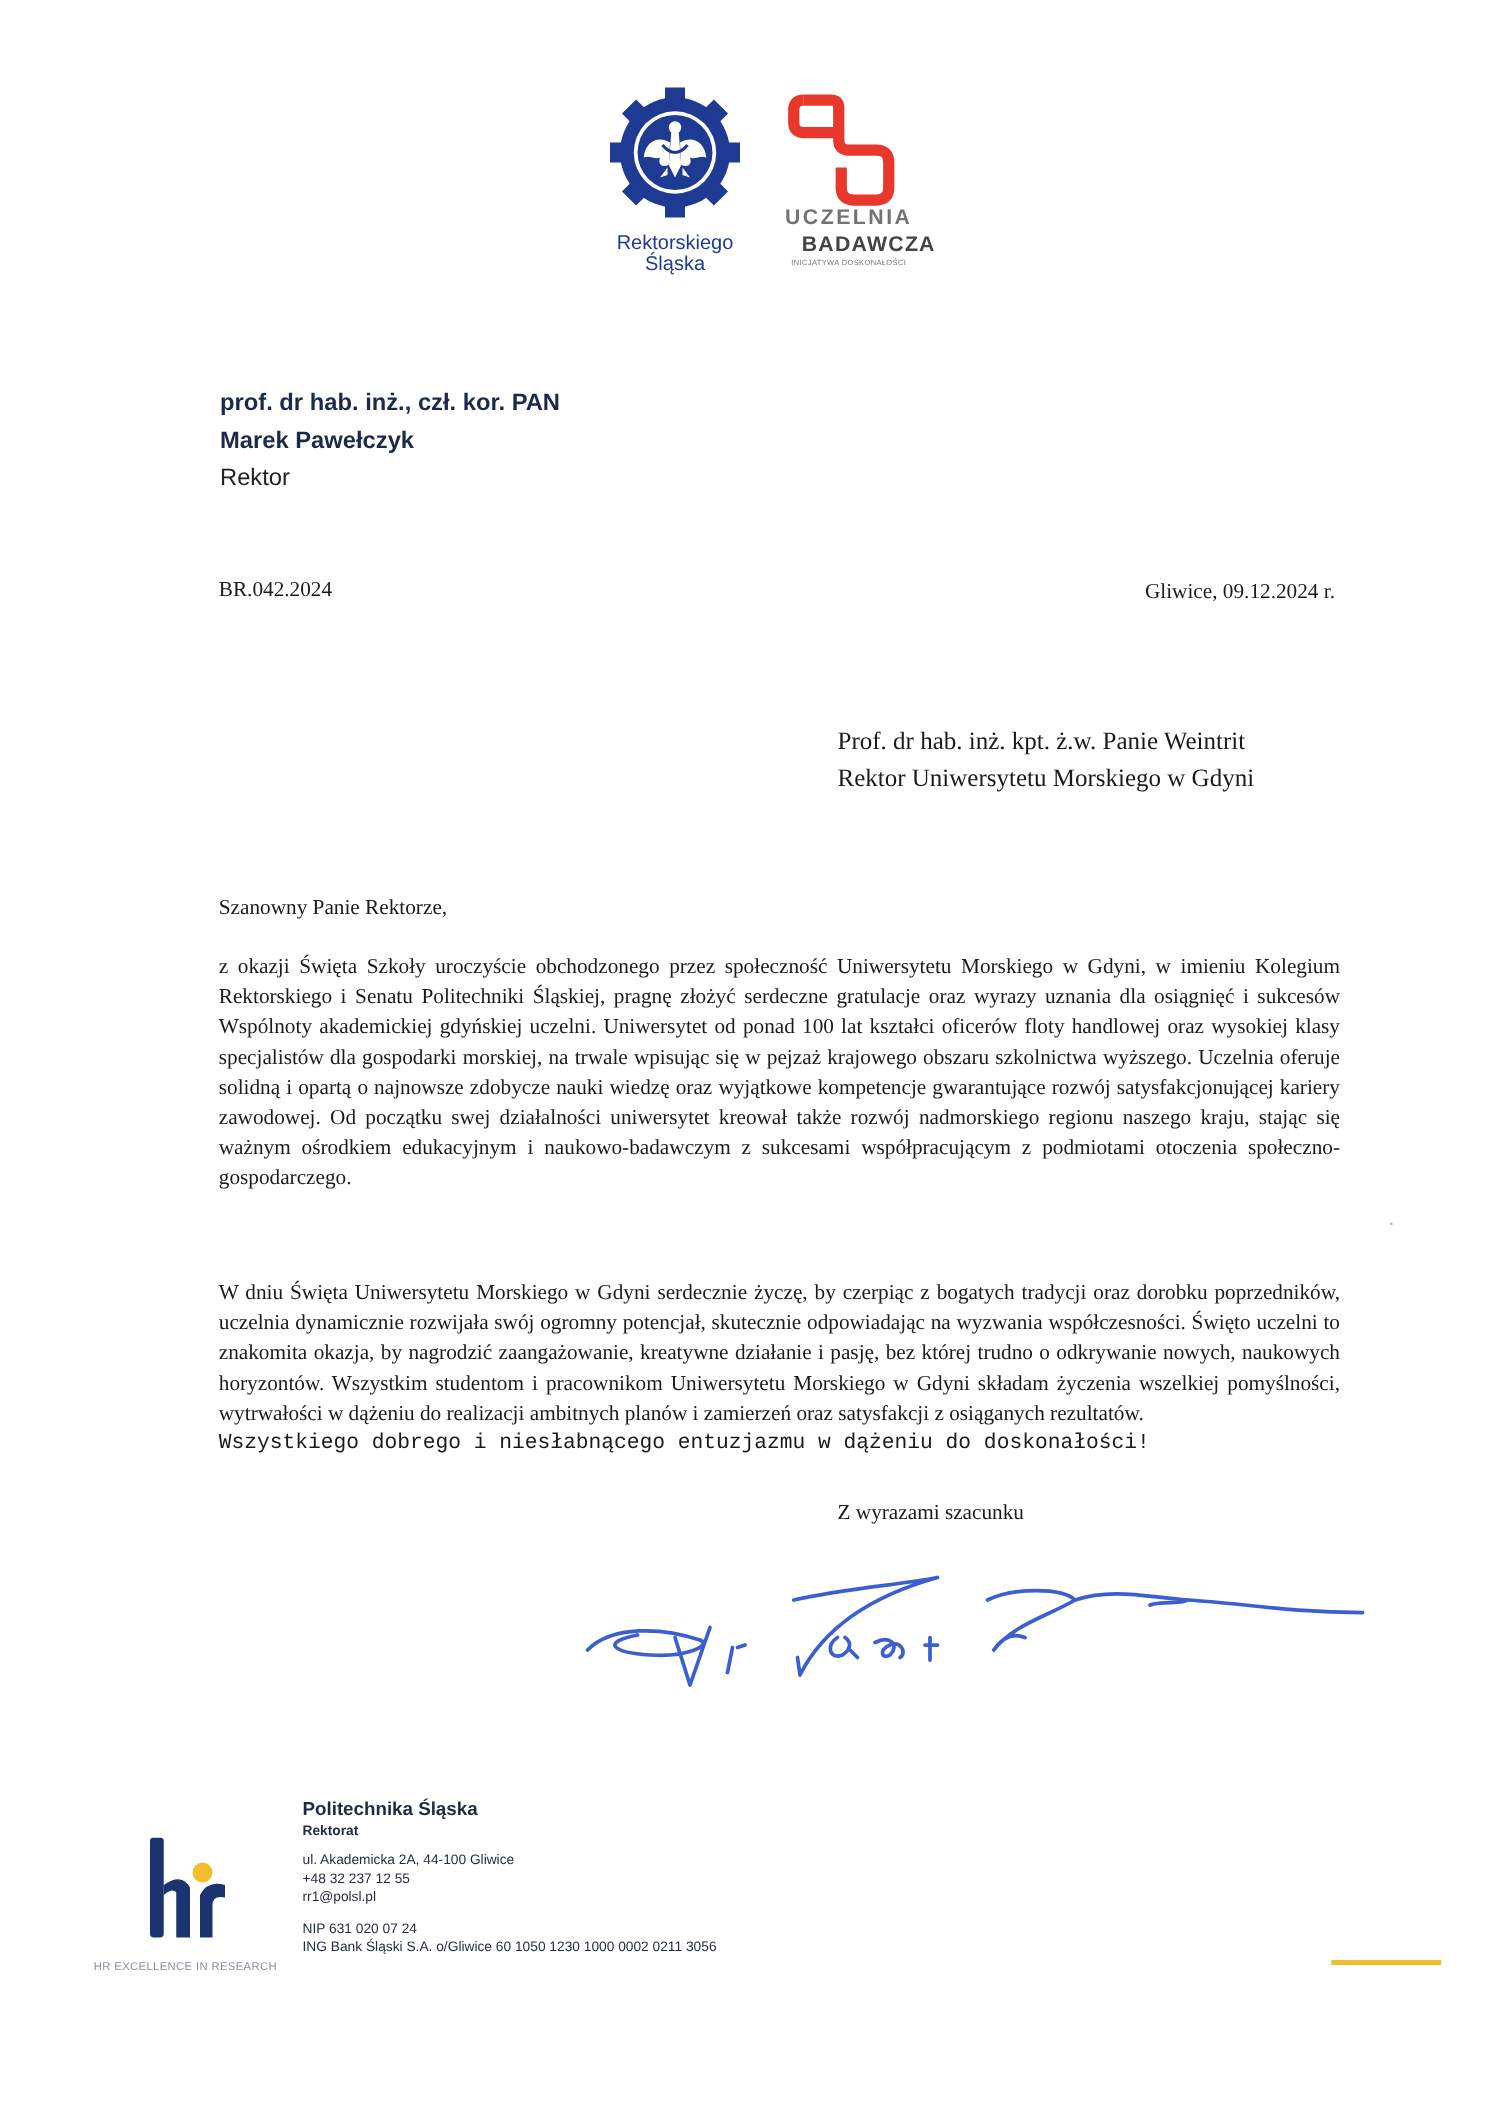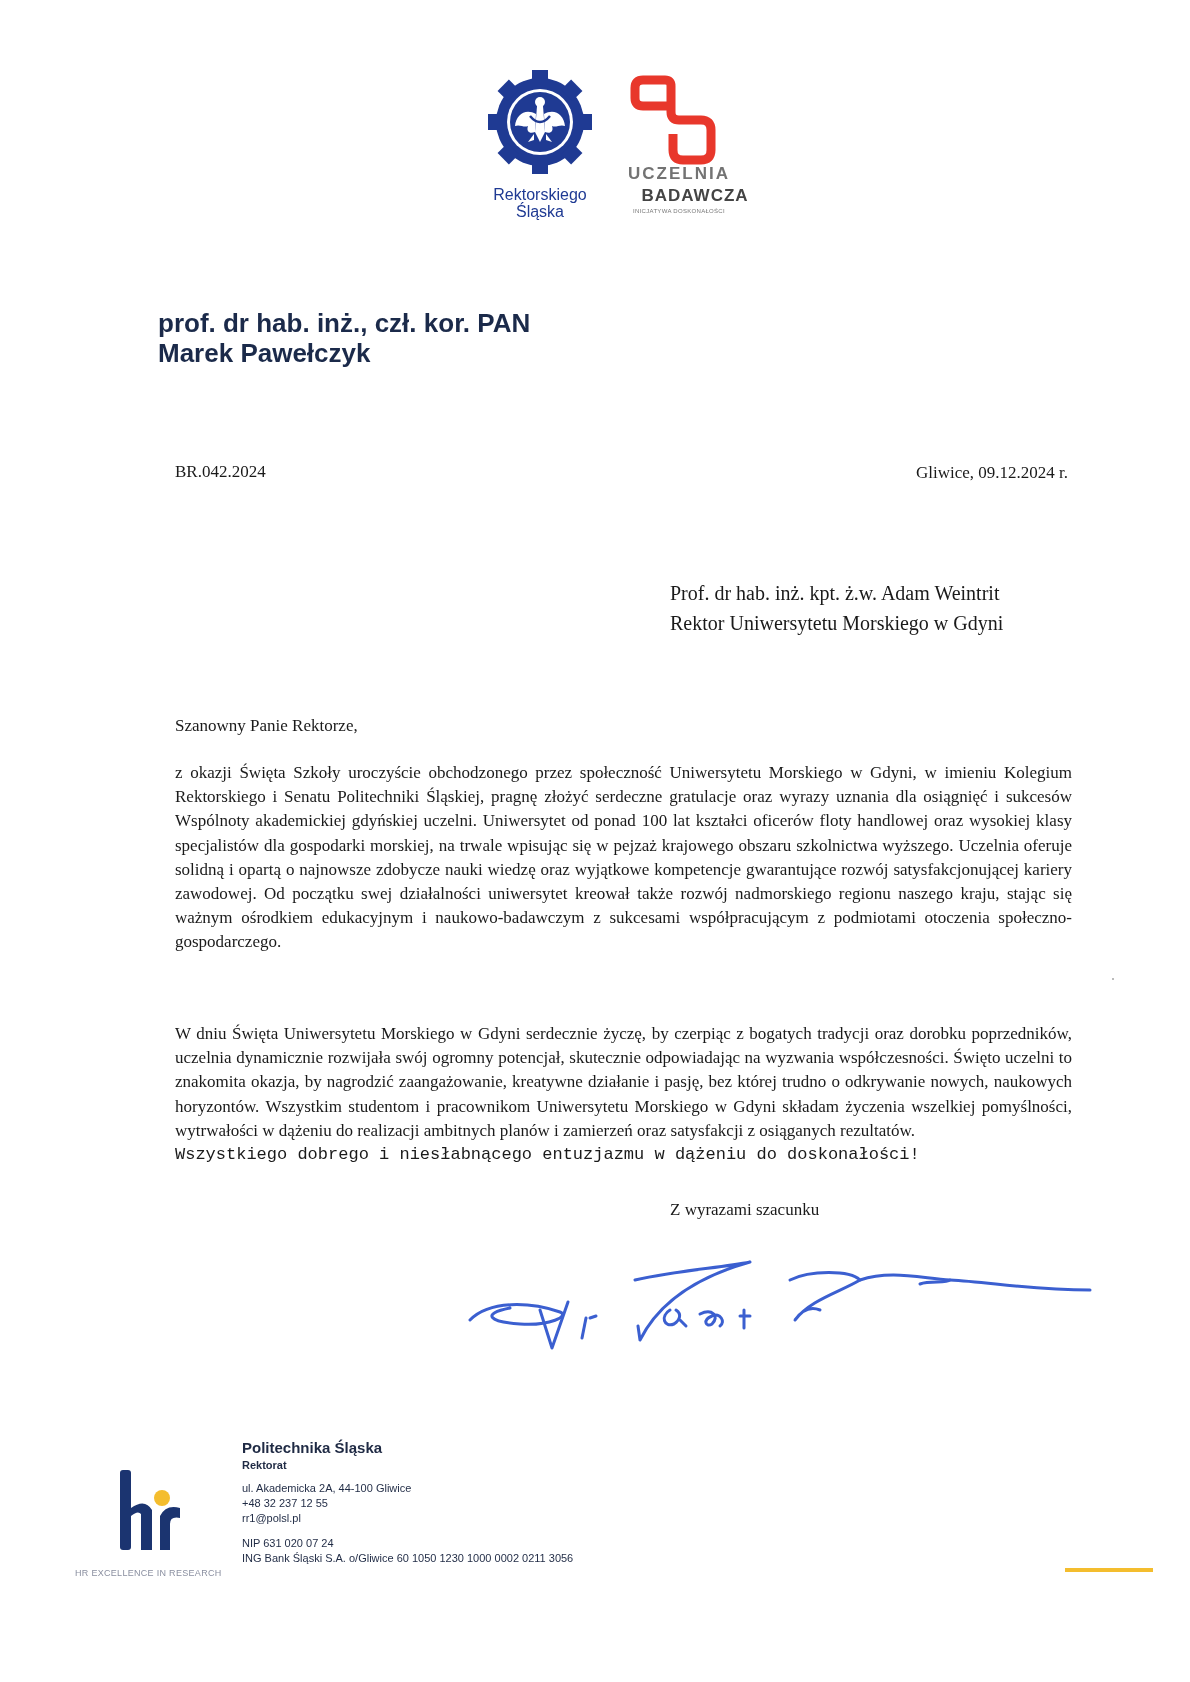--- a/index.html
+++ b/index.html
@@ -10,21 +10,21 @@
 
   
   #logo-ps { left:470px; top:68px; width:140px; height:160px; }
   #logo-ps-text { left:470px; top:186px; width:140px; text-align:center; color:#1f3a93; font-size:16px; line-height:17px; }
   #logo-ub { left:625px; top:72px; width:110px; height:110px; }
   #logo-ub-text1 { left:622px; top:164px; width:114px; text-align:center; color:#737373; font-weight:bold; font-size:17px; letter-spacing:2px; }
   #logo-ub-text2 { left:622px; top:186px; width:114px; text-align:center; color:#444; font-weight:bold; font-size:17px; letter-spacing:1px;margin-left:16px; }
   #logo-ub-text3 { left:622px; top:208px; width:114px; text-align:center; color:#777; font-size:6px; letter-spacing:0.3px; }
 
   
-  #sender { left:158px; top:308px; font-size:26px; line-height:30px; color:#1b2a4a; }
+  #sender { left:176px; top:308px; font-size:19px; line-height:30px; color:#1b2a4a; }
   #sender .b { font-weight:bold; }
   #sender .n { color:#222; font-weight:normal; }
 
   #ref { left:175px; top:462px; font-size:17px; }
   #date { right:122px; top:463px; font-size:17px; text-align:right; }
 
   #addressee { left:670px; top:578px; font-size:20px; line-height:30px; }
 
   #salutation { left:175px; top:716px; font-size:17px; }
 
@@ -90,27 +90,28 @@
   <path d="M18,8 L40,8 Q46,8 46,14 L46,40 Q46,48 54,48 L76,48 Q86,48 86,58 L86,78 Q86,88 76,88 L58,88 Q48,88 48,78 L48,62" stroke="#e8372b" stroke-width="9" fill="none" stroke-linejoin="round"></path>
   <path d="M18,8 Q10,8 10,16 L10,26 Q10,34 18,34 L46,34" stroke="#e8372b" stroke-width="9" fill="none" stroke-linejoin="round"></path>
 </svg>
 <div id="logo-ub-text1" class="abs sans">UCZELNIA</div>
 <div id="logo-ub-text2" class="abs sans">BADAWCZA</div>
 <div id="logo-ub-text3" class="abs sans">INICJATYWA DOSKONAŁOŚCI</div>
 
 <div id="sender" class="abs sans">
   <div class="b">prof. dr hab. inż., czł. kor. PAN</div>
   <div class="b">Marek Pawełczyk</div>
+  <div class="n">Rektor</div>
 </div>
 
 <div id="ref" class="abs serif">BR.042.2024</div>
 <div id="date" class="abs serif">Gliwice, 09.12.2024 r.</div>
 
 <div id="addressee" class="abs serif">
-  <div>Prof. dr hab. inż. kpt. ż.w. Adam Weintrit</div>
+  <div>Prof. dr hab. inż. kpt. ż.w. Panie Weintrit</div>
   <div>Rektor Uniwersytetu Morskiego w Gdyni</div>
 </div>
 
 <div id="salutation" class="abs serif">Szanowny Panie Rektorze,</div>
 
 <div id="para1" class="abs serif para">
   <p>z okazji Święta Szkoły uroczyście obchodzonego przez społeczność Uniwersytetu Morskiego w Gdyni, w imieniu Kolegium Rektorskiego i Senatu Politechniki Śląskiej, pragnę złożyć serdeczne gratulacje oraz wyrazy uznania dla osiągnięć i sukcesów Wspólnoty akademickiej gdyńskiej uczelni. Uniwersytet od ponad 100 lat kształci oficerów floty handlowej oraz wysokiej klasy specjalistów dla gospodarki morskiej, na trwale wpisując się w pejzaż krajowego obszaru szkolnictwa wyższego. Uczelnia oferuje solidną i opartą o najnowsze zdobycze nauki wiedzę oraz wyjątkowe kompetencje gwarantujące rozwój satysfakcjonującej kariery zawodowej. Od początku swej działalności uniwersytet kreował także rozwój nadmorskiego regionu naszego kraju, stając się ważnym ośrodkiem edukacyjnym i naukowo-badawczym z sukcesami współpracującym z podmiotami otoczenia społeczno- gospodarczego.</p>
 </div>
 
 <div id="para2" class="abs serif para">

